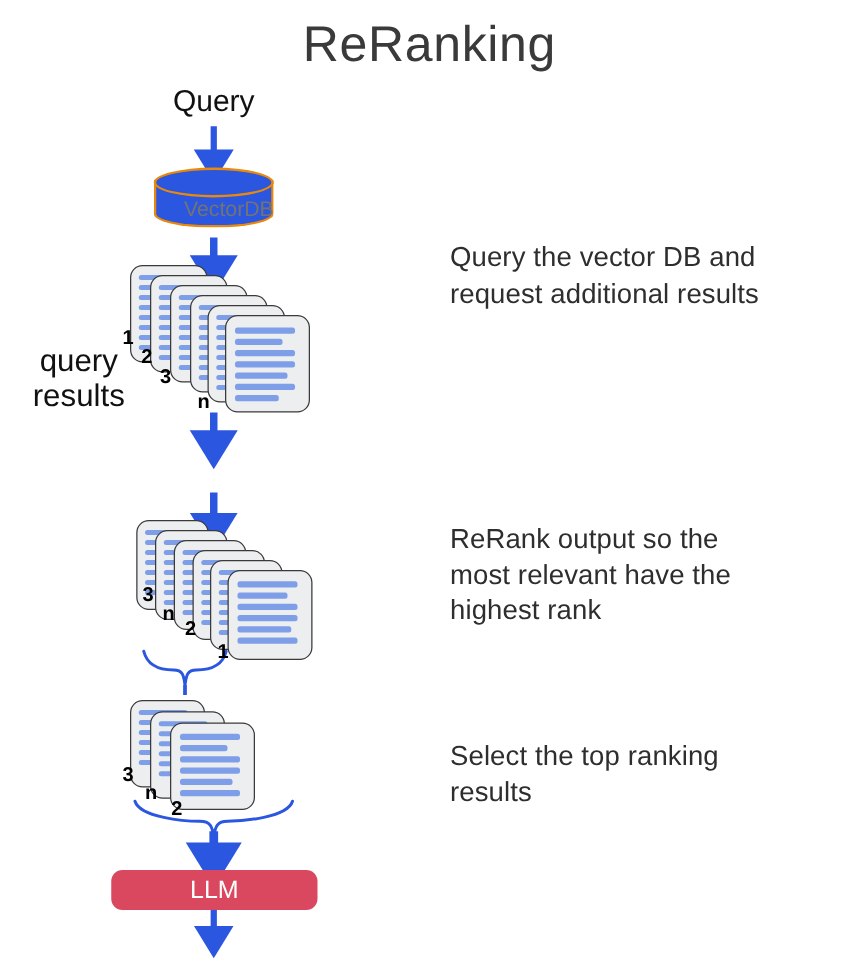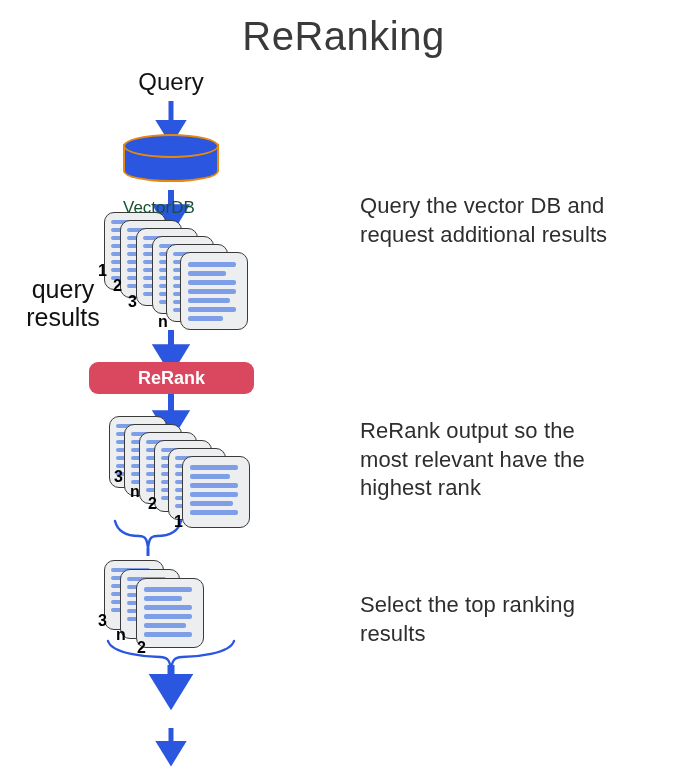--- a/index.html
+++ b/index.html
@@ -89,26 +89,25 @@
     width: 92px; height: 20px;
     background: #2b56e0;
     border: 2px solid #e8890c;
     border-radius: 50%;
     box-sizing: content-box;
   }
   .cyl-text {
     position: absolute;
     left: 0; top: 24px;
     width: 96px;
-    text-align: left;
+    text-align: right;
     font-size: 17px;
-    color: #14532d;
+    color: #737373;
     z-index: 3;
     white-space: nowrap;
-    margin-top: 40px;
   }
 
   
   .proc-box {
     position: absolute;
     background: #d9485f;
     border-radius: 9px;
     display: flex;
     align-items: center;
     justify-content: center;
@@ -247,21 +246,20 @@
       <div class="ln" style="width:80%; height:5px"></div>
       <div class="ln" style="width:92%; height:5px"></div>
       <div class="ln" style="width:68%; height:5px"></div>
     </div>
   </div>
   <div class="stack-num" style="left:98px;  top:262px;">1</div>
   <div class="stack-num" style="left:113px; top:277px;">2</div>
   <div class="stack-num" style="left:128px; top:293px;">3</div>
   <div class="stack-num" style="left:158px; top:313px;">n</div>
 
-  <div class="proc-box bold" style="left:89px; top:362px; width:165px; height:32px;">ReRank</div>
 
   <div class="stack" style="left:109px; top:416px; width:150px; height:110px;">
     <div class="doc" style="left:0px;  top:0px;  width:58px; height:72px;">
       <div class="ln" style="width:84%"></div>
         <div class="ln" style="width:72%"></div>
       <div class="ln" style="width:84%"></div>
         <div class="ln" style="width:66%"></div>
       <div class="ln" style="width:84%"></div>
         <div class="ln" style="width:78%"></div>
       <div class="ln" style="width:62%"></div>
@@ -339,20 +337,21 @@
       <div class="ln" style="width:92%; height:5px"></div>
       <div class="ln" style="width:92%; height:5px"></div>
       <div class="ln" style="width:80%; height:5px"></div>
       <div class="ln" style="width:92%; height:5px"></div>
     </div>
   </div>
   <div class="stack-num" style="left:98px;  top:612px;">3</div>
   <div class="stack-num" style="left:116px; top:626px;">n</div>
   <div class="stack-num" style="left:137px; top:639px;">2</div>
 
+  <div class="proc-box reg" style="left:89px; top:696px; width:165px; height:32px;">LLM</div>
 
 
   <div class="annotation" style="left:360px; top:192px;">
     <div>Query the vector DB and</div>
     <div>request additional results</div>
   </div>
 
   <div class="annotation" style="left:360px; top:417px;">
     <div>ReRank output so the</div>
     <div>most relevant have the</div>

